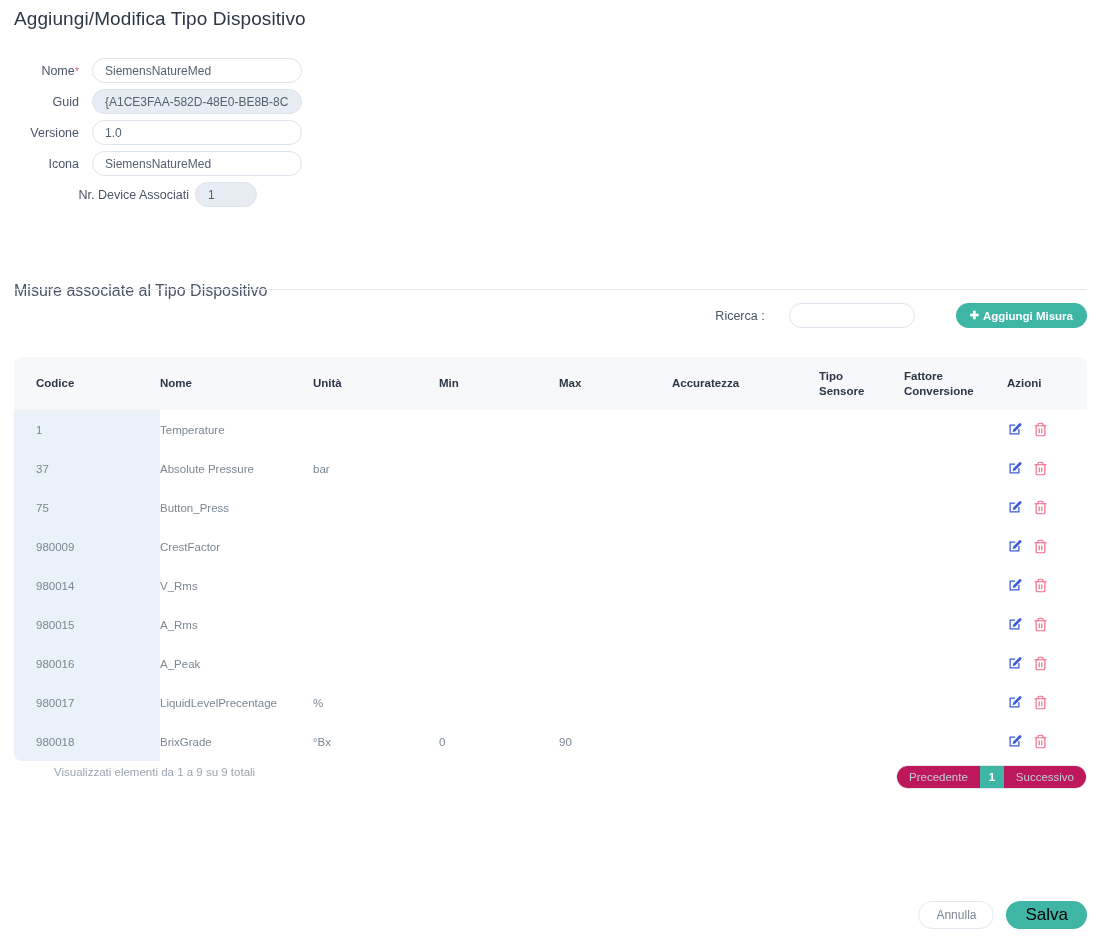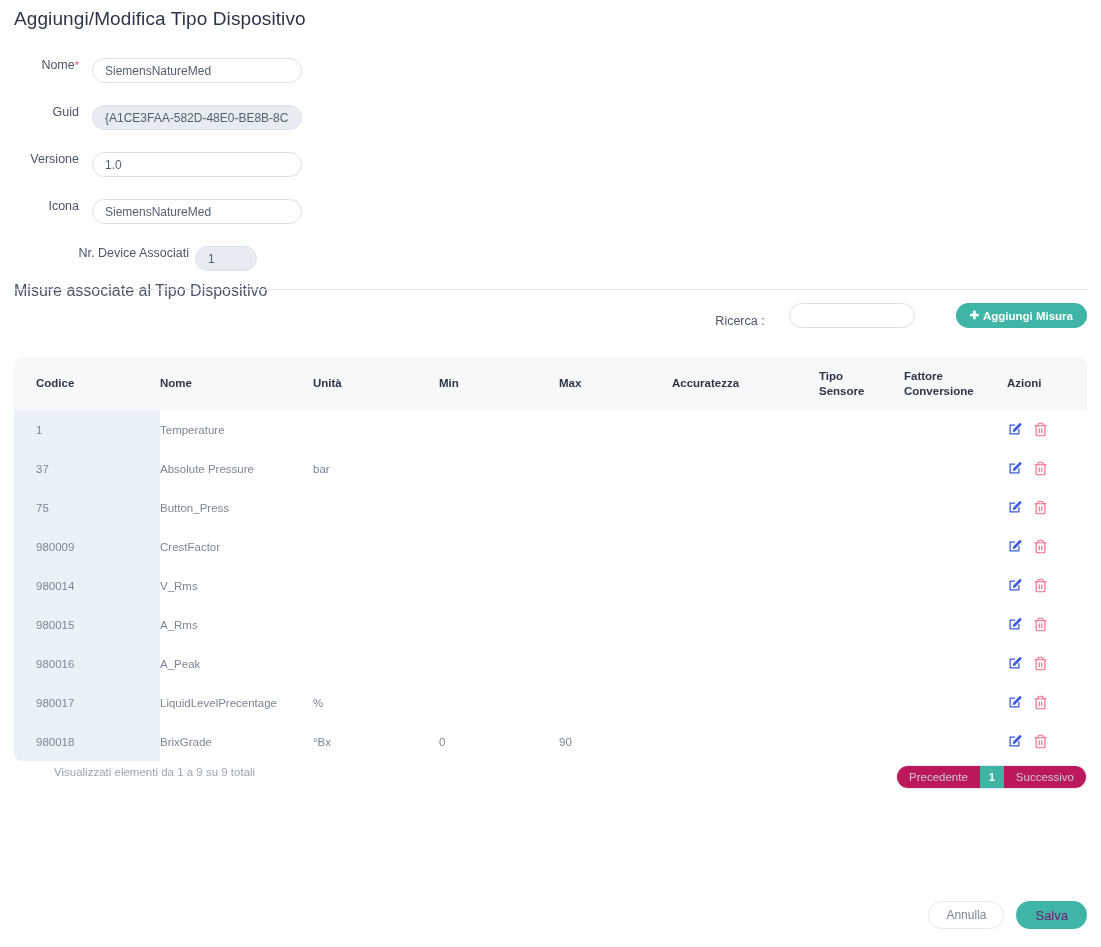--- a/index.html
+++ b/index.html
@@ -15,21 +15,21 @@
 
   
   .page-title {
     position: absolute; left: 14px; top: 8px;
     font-size: 19px; font-weight: 400; color: #2d3748;
     letter-spacing: 0.1px;
   }
 
   
   .form { position: absolute; left: 0; top: 58px; width: 340px; }
-  .form-row { display: flex; align-items: flex-start; margin-bottom: 22px; }
+  .form-row { display: flex; align-items: center; margin-bottom: 6px; }
   .form-label {
     width: 92px; text-align: right; padding-right: 13px;
     font-size: 12.5px; color: #4a5568; white-space: nowrap;
   }
   .form-label.wide { width: 195px; padding-right: 6px; }
   .req { color: #f0536d; font-size: 11px; }
   .form-input {
     width: 210px; height: 25px;
     border: 1px solid #dde3ec; border-radius: 13px;
     background: #ffffff; padding: 0 12px;
@@ -45,21 +45,21 @@
     font-size: 16px; font-weight: 400; color: #4a5568; margin-top: 21px;
   }
   .section-divider {
     position: absolute; left: 14px; top: 289px;
     width: 1073px; height: 1px; background: #e4e8ee;
   }
 
   
   .toolbar {
     position: absolute; right: 14px; top: 303px;
-    display: flex; align-items: flex-end; gap: 16px;
+    display: flex; align-items: center; gap: 16px;
   }
   .search-label { font-size: 12.5px; color: #4a5568; margin-right: 8px; }
   .search-input {
     width: 126px; height: 25px;
     border: 1px solid #dde3ec; border-radius: 13px;
     background: #fff; padding: 0 11px; outline: none;
     font-family: "Liberation Sans", sans-serif; font-size: 12px; color: #54616f;
   }
   .btn-add {
     margin-left: 25px;
@@ -131,22 +131,22 @@
     position: absolute; right: 14px; top: 901px;
     display: flex; align-items: center; gap: 12px;
   }
   .btn-cancel {
     background: #fff; border: 1px solid #e2e8f0; border-radius: 15px;
     height: 28px; padding: 0 17px; color: #7b8794;
     font-family: "Liberation Sans", sans-serif; font-size: 12px; cursor: pointer;
   }
   .btn-save {
     background: #3fb5a5; border: none; border-radius: 15px;
-    height: 28px; padding: 0 19px; color: #701a75;
-    font-family: "Liberation Sans", sans-serif; font-size: 13px; cursor: pointer;
+    height: 28px; padding: 0 19px; color: #000000;
+    font-family: "Liberation Sans", sans-serif; font-size: 17px; cursor: pointer;
   }
 </style>
 </head>
 <body>
 
 <div class="page">
 
   <div class="page-title">Aggiungi/Modifica Tipo Dispositivo</div>
 
   <div class="form">

